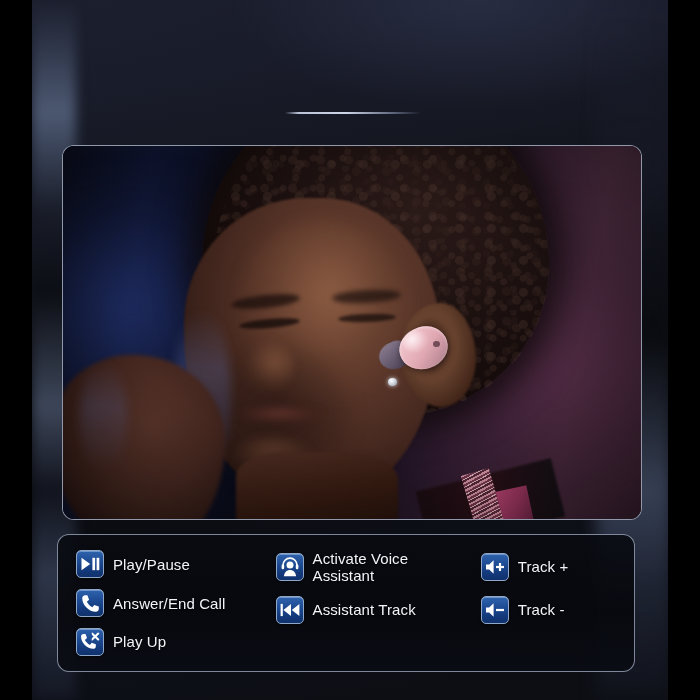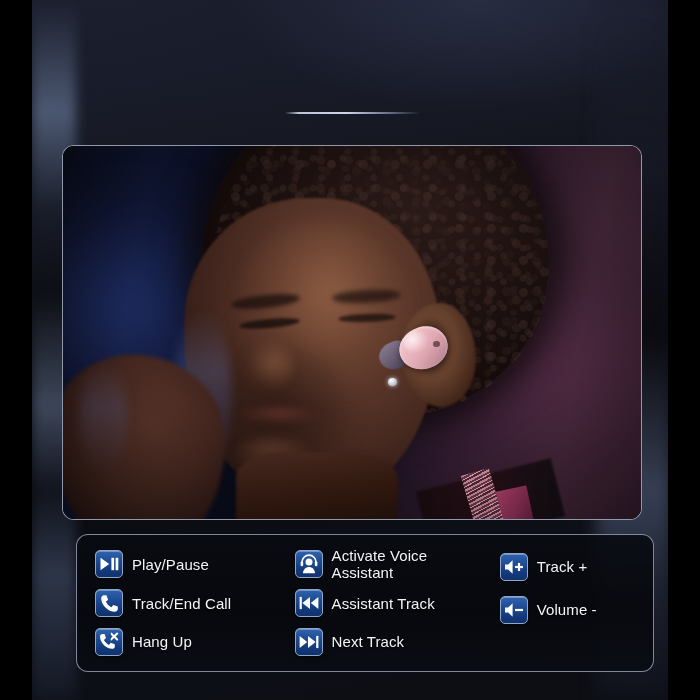--- a/index.html
+++ b/index.html
@@ -390,21 +390,21 @@
   .photo-vignette {
     position: absolute; inset: 0;
     background: radial-gradient(ellipse 86% 82% at 48% 46%,
         rgba(0,0,0,0) 42%, rgba(0,0,0,0.3) 78%, rgba(0,0,0,0.58) 100%);
     pointer-events: none;
   }
 
   
   .legend-panel {
     position: absolute;
-    left: 76px; top: 534px;
+    left: 57px; top: 534px;
     width: 578px; height: 138px;
     border: 1px solid rgba(178,190,214,0.7);
     border-radius: 12px;
     background: linear-gradient(180deg,
         rgba(9,11,17,0.9) 0%, rgba(7,8,13,0.92) 55%, rgba(10,12,19,0.9) 100%);
     box-sizing: border-box;
   }
   .legend-cols {
     position: absolute; inset: 0;
     display: flex;
@@ -517,37 +517,37 @@
           </span>
           <span class="legend-label">Play/Pause</span>
         </div>
 
         <div class="legend-item">
           <span class="ctrl-icon">
             <svg width="19" height="19" viewBox="0 0 19 19" aria-hidden="true">
               <path d="M4.0 1.2 C2.6 1.2 1.2 2.6 1.2 4.2 C1.2 11.0 8.0 17.8 14.8 17.8 C16.4 17.8 17.8 16.4 17.8 15.0 L17.8 12.6 L13.3 10.9 L11.3 13.2 C9.1 12.0 7.0 9.9 5.8 7.7 L8.1 5.7 L6.4 1.2 Z" fill="#ffffff"></path>
             </svg>
           </span>
-          <span class="legend-label">Track/End Call</span>
+          <span class="legend-label">Answer/End Call</span>
         </div>
 
         <div class="legend-item">
           <span class="ctrl-icon">
             <svg width="20" height="19" viewBox="0 0 20 19" aria-hidden="true">
               <path d="M3.4 2.0 C2.2 2.0 1.0 3.2 1.0 4.6 C1.0 10.8 7.0 16.8 13.2 16.8 C14.6 16.8 15.8 15.6 15.8 14.4 L15.8 12.3 L11.7 10.8 L9.9 12.9 C7.9 11.8 6.0 9.9 4.9 7.9 L7.0 6.1 L5.5 2.0 Z" fill="#ffffff"></path>
               <g stroke="#ffffff" stroke-width="2.1" stroke-linecap="round">
                 <line x1="12.0" y1="1.6" x2="18.2" y2="7.5"></line>
                 <line x1="18.2" y1="1.6" x2="12.0" y2="7.5"></line>
               </g>
               <g stroke="#1d4a92" stroke-width="1.0" stroke-linecap="round">
                 <line x1="11.2" y1="0.9" x2="11.2" y2="8.4"></line>
               </g>
             </svg>
           </span>
-          <span class="legend-label">Hang Up</span>
+          <span class="legend-label">Play Up</span>
         </div>
       </div>
 
       <div class="legend-col c2">
 
         <div class="legend-item two-line">
           <span class="ctrl-icon">
             <svg width="20" height="20" viewBox="0 0 20 20" aria-hidden="true">
               <path d="M3.0 8.2 A7.0 7.0 0 0 1 17.0 8.2" fill="none" stroke="#ffffff" stroke-width="1.7"></path>
               <rect x="1.6" y="7.6" width="2.6" height="4.6" rx="1.2" fill="#ffffff"></rect>
@@ -564,30 +564,20 @@
           <span class="ctrl-icon">
             <svg width="20" height="14" viewBox="0 0 20 14" aria-hidden="true">
               <rect x="0.6" y="0.9" width="2.2" height="12.2" fill="#ffffff"></rect>
               <polygon points="11.0,0.9 11.0,13.1 3.4,7" fill="#ffffff"></polygon>
               <polygon points="19.4,0.9 19.4,13.1 11.8,7" fill="#ffffff"></polygon>
             </svg>
           </span>
           <span class="legend-label">Assistant Track</span>
         </div>
 
-        <div class="legend-item">
-          <span class="ctrl-icon">
-            <svg width="20" height="14" viewBox="0 0 20 14" aria-hidden="true">
-              <polygon points="0.6,0.9 0.6,13.1 8.2,7" fill="#ffffff"></polygon>
-              <polygon points="9.0,0.9 9.0,13.1 16.6,7" fill="#ffffff"></polygon>
-              <rect x="17.2" y="0.9" width="2.2" height="12.2" fill="#ffffff"></rect>
-            </svg>
-          </span>
-          <span class="legend-label">Next Track</span>
-        </div>
       </div>
 
       <div class="legend-col c3">
 
         <div class="legend-item">
           <span class="ctrl-icon">
             <svg width="20" height="16" viewBox="0 0 20 16" aria-hidden="true">
               <path d="M1.0 5.6 L4.2 5.6 L8.6 1.3 L8.6 14.7 L4.2 10.4 L1.0 10.4 Z" fill="#ffffff"></path>
               <rect x="11.0" y="6.9" width="8.0" height="2.2" fill="#ffffff"></rect>
               <rect x="13.9" y="4.0" width="2.2" height="8.0" fill="#ffffff"></rect>
@@ -596,21 +586,21 @@
           <span class="legend-label">Track +</span>
         </div>
 
         <div class="legend-item">
           <span class="ctrl-icon">
             <svg width="20" height="16" viewBox="0 0 20 16" aria-hidden="true">
               <path d="M1.0 5.6 L4.2 5.6 L8.6 1.3 L8.6 14.7 L4.2 10.4 L1.0 10.4 Z" fill="#ffffff"></path>
               <rect x="11.0" y="6.9" width="8.0" height="2.2" fill="#ffffff"></rect>
             </svg>
           </span>
-          <span class="legend-label">Volume -</span>
+          <span class="legend-label">Track -</span>
         </div>
       </div>
 
     </div>
   </div>
 
   <div class="bar-left"></div>
   <div class="bar-right"></div>
 </div>
 

